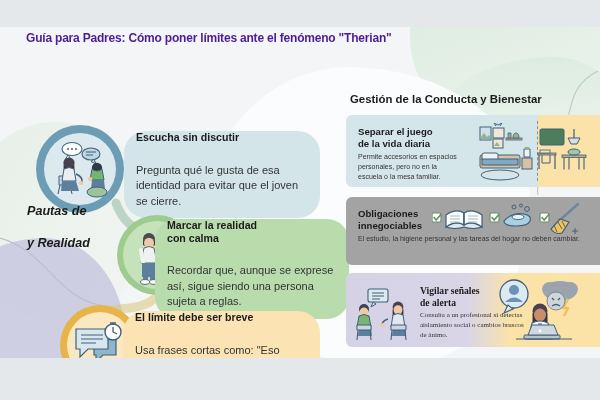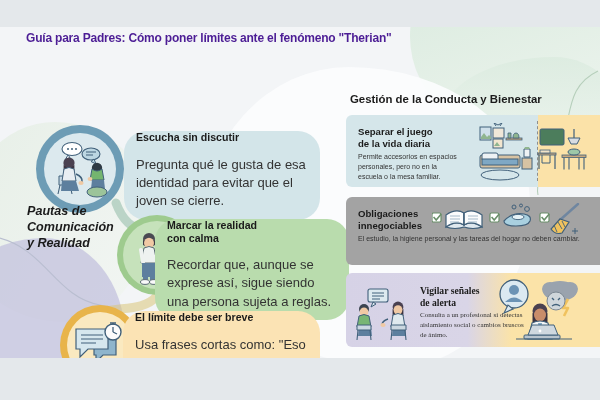--- a/index.html
+++ b/index.html
@@ -62,21 +62,21 @@
     position:absolute; left:27px; top:176px;
     font-size:12.6px; font-weight:bold; color:#1b1b1b; line-height:1.28;
     width:105px;
     font-style:italic;
   }
 
   .pill{
     position:absolute; border-radius:22px; padding:0 12px 9px 12px;
   }
   .pill .h{ font-size:10.6px; font-weight:bold; color:#1b1b1b; line-height:1.18; }
-  .pill .p{ font-size:13px; color:#333; line-height:1.42; margin-top:12px; }
+  .pill .p{ font-size:11px; color:#333; line-height:1.42; margin-top:19px; }
 
   #pill-1{ left:124px; top:104px; width:196px; background:#d3e5e9; }
   #pill-2{ left:155px; top:192px; width:194px; background:#b9dcad; }
   #pill-3{ left:123px; top:284px; width:197px; background:#fbe3b4; }
 
   
   .badge{
     position:absolute; border-radius:50%;
     display:flex; align-items:center; justify-content:center; overflow:hidden;
   }
@@ -186,21 +186,21 @@
       </div>
     </div>
 
     <div class="pill" id="pill-1">
       <div class="h">Escucha sin discutir</div>
       <div class="p">Pregunta qué le gusta de esa identidad para evitar que el joven se cierre.</div>
     </div>
 
     <div id="left-section-label">
       <span>Pautas de</span><br>
-      <span>Comunicación</span><br>
+      <br>
       <span>y Realidad</span>
     </div>
 
     <div class="badge" id="badge-2">
       <div class="inner">
         <svg width="60" height="62" viewBox="0 0 60 62">
 
           <path d="M36 14 l-3.5 -7 6 3 z M48 14 l4.5 -6 0.5 7 z" fill="#3a3a4a"></path>
           <ellipse cx="42" cy="18" rx="8.5" ry="7.5" fill="#3a3a4a"></ellipse>
           <circle cx="39" cy="17" r="1.3" fill="#d9e26a"></circle>

